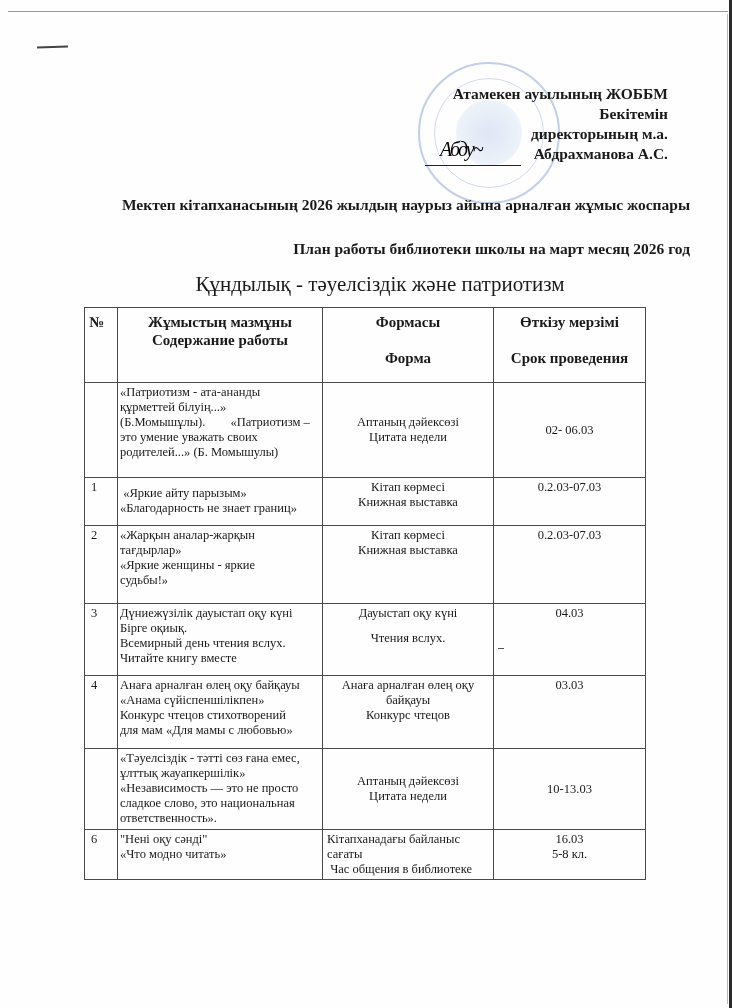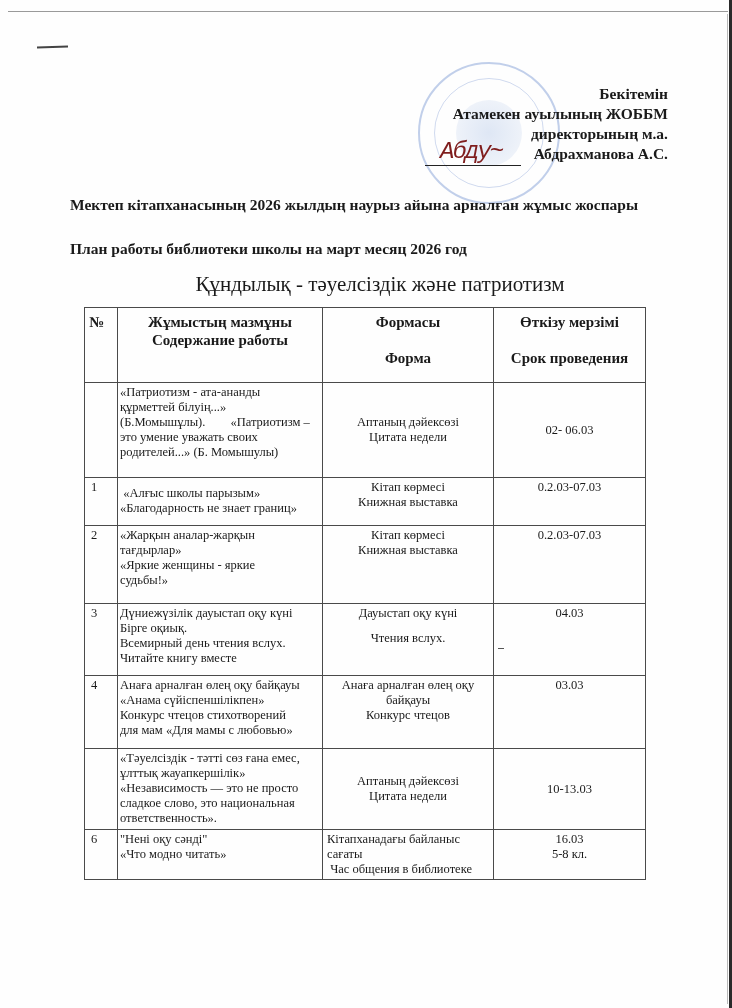--- a/index.html
+++ b/index.html
@@ -15,23 +15,23 @@
     .stamp { position: absolute; left: 418px; top: 62px; width: 142px; height: 142px; border-radius: 50%;
       border: 2px solid rgba(120,150,210,0.45); box-sizing: border-box; }
     .stamp-inner { position: absolute; left: 14px; top: 14px; right: 14px; bottom: 14px; border-radius: 50%;
       border: 1px solid rgba(120,150,210,0.35); }
     .stamp-core { position: absolute; left: 36px; top: 36px; width: 66px; height: 66px; border-radius: 50%;
       background: radial-gradient(circle, rgba(140,170,220,0.28), rgba(140,170,220,0.08)); }
 
     .approval { position: absolute; right: 64px; top: 84px; text-align: right; font-weight: bold; font-size: 15.5px; line-height: 20px; }
     .approval div { white-space: nowrap; }
     .sig-line { position: absolute; left: 425px; top: 165px; width: 96px; height: 1px; background: #222; }
-    .signature { position: absolute; left: 440px; top: 138px; font-family: Liberation Mono, monospace; font-style: italic; font-size: 24px; color: #7f1d1d; letter-spacing: -2px; }
-
-    .title { position: absolute; left: 70px; width: 620px; text-align: left; font-weight: bold; font-size: 15.5px; }
+    .signature { position: absolute; left: 440px; top: 138px; font-family: Liberation Serif, serif; font-style: italic; font-size: 20px; color: #000000; letter-spacing: -2px; }
+
+    .title { position: absolute; left: 70px; width: 620px; text-align: right; font-weight: bold; font-size: 15.5px; }
     .title1 { top: 194px; line-height: 22px; }
     .title2 { top: 240px; }
     .subtitle { position: absolute; left: 70px; width: 620px; top: 272px; text-align: center; font-size: 21px; }
 
     table.plan { position: absolute; left: 84px; top: 307px; border-collapse: collapse; width: 562px; font-size: 12.5px; line-height: 15px; }
     table.plan td, table.plan th { border: 1px solid #4a4a4a; vertical-align: top; padding: 2px 4px; }
     table.plan th { font-weight: bold; font-size: 15px; line-height: 18px; text-align: center; padding-top: 5px; }
     .col-num { width: 24px; text-align: center; }
     .col-content { width: 196px; margin-top: 48px; }
     .col-form { width: 162px; text-align: center; }
@@ -50,22 +50,22 @@
 <div class="scan-dash"></div>
 <div class="scan-right-edge"></div>
 <div class="scan-right-edge2"></div>
 
 <div class="stamp">
   <div class="stamp-inner"></div>
   <div class="stamp-core"></div>
 </div>
 
 <div class="approval">
+  <div>Атамекен ауылының ЖОББМ</div>
   <div>Бекітемін</div>
-  <div>Атамекен ауылының ЖОББМ</div>
   <div>директорының м.а.</div>
   <div>Абдрахманова А.С.</div>
 </div>
 <div class="signature">Абду~</div>
 <div class="sig-line"></div>
 
 <div class="title title1">Мектеп кітапханасының 2026 жылдың  наурыз айына  арналған  жұмыс жоспары</div>
 <div class="title title2">План работы библиотеки школы на март  месяц 2026 год</div>
 <div class="subtitle">Құндылық - тәуелсіздік және патриотизм</div>
 
@@ -103,21 +103,21 @@
         <div>Аптаның дәйексөзі</div>
         <div>Цитата недели</div>
       </td>
       <td class="col-date mid">
         <div>02- 06.03</div>
       </td>
     </tr>
     <tr style="height:48px">
       <td class="num-cell">1</td>
       <td class="content-cell" style="padding-top:8px">
-        <div style="white-space:pre"> «Алғыс школы парызым»</div>
+        <div style="white-space:pre"> «Яркие айту парызым»</div>
         <div>«Благодарность не знает границ»</div>
       </td>
       <td class="col-form">
         <div>Кітап көрмесі</div>
         <div>Книжная выставка</div>
       </td>
       <td class="col-date">
         <div>0.2.03-07.03</div>
       </td>
     </tr>

